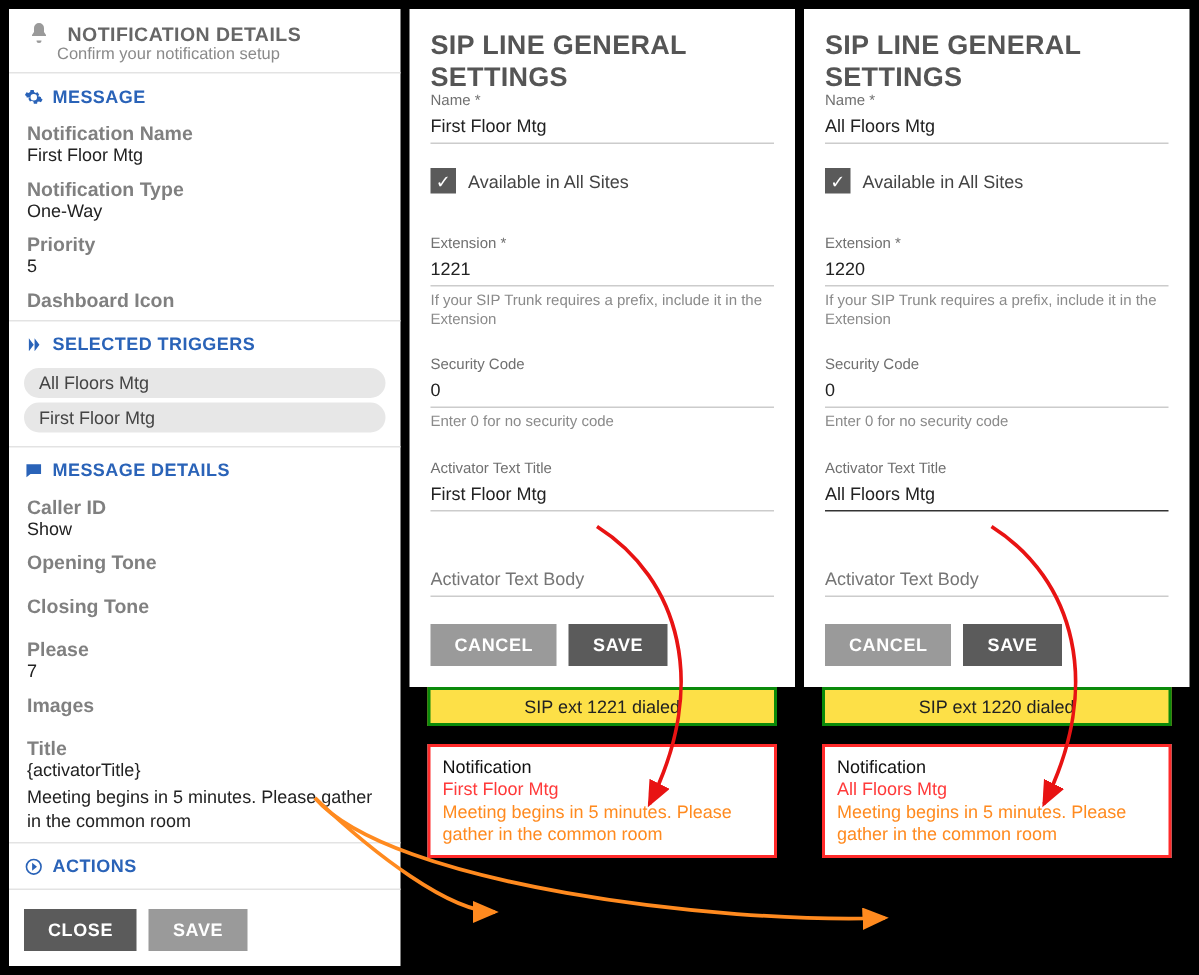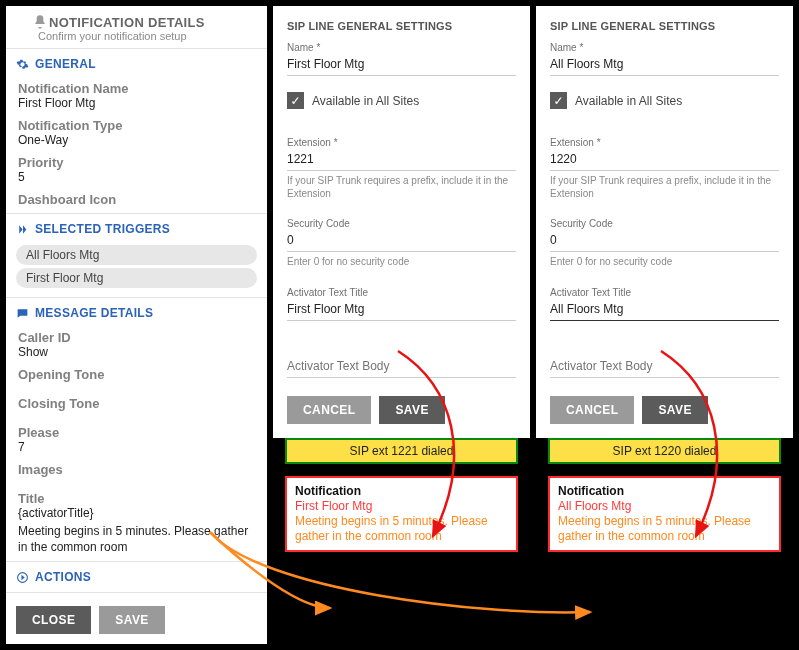--- a/index.html
+++ b/index.html
@@ -1,51 +1,51 @@
 <!DOCTYPE html>
 <html><head>
 <meta charset="utf-8">
 <style>
   *{box-sizing:border-box;margin:0;padding:0;font-family:"Segoe UI",Arial,sans-serif;font-size:12px}
   body{background:#000;width:799px;height:650px;overflow:hidden}
   .wrap{display:flex;gap:6px;padding:6px;height:100%}
   .panel-left{width:264px;background:#fff;display:flex;flex-direction:column}
-  .pl-head{display:flex;align-items:flex-end;gap:1px;padding:8px 10px 6px 26px}
+  .pl-head{display:flex;align-items:flex-end;gap:11px;padding:8px 10px 6px 12px}
   .bell{width:16px;height:16px;color:#888}
   .pl-head h1{font-size:13px;font-weight:700;color:#666;letter-spacing:.3px}
   .pl-sub{font-size:11px;color:#8a8a8a;padding:0 10px 4px 32px;margin-top:-6px}
   hr.thin{border:0;border-top:1px solid #e3e3e3;margin:2px 0}
   .sec-h{display:flex;align-items:center;gap:6px;padding:6px 10px;color:#2a63b8;font-weight:700;font-size:12px;letter-spacing:.3px}
   .sec-h svg{width:13px;height:13px}
   .fld-lbl{display:block;color:#808080;font-size:13px;font-weight:600;padding:4px 12px 0 12px}
   .fld-val{display:block;color:#222;font-size:12px;padding:0 12px 4px 12px}
   .trigger-item{background:#e7e7e7;border-radius:10px;margin:3px 10px;padding:3px 10px;color:#444;font-size:12px}
   .scroll{flex:1;overflow-y:auto}
   .btn-row{display:flex;gap:8px;padding:10px}
   .btn{border:none;padding:7px 16px;font-weight:700;font-size:12px;color:#fff;cursor:pointer;letter-spacing:.4px}
   .btn-dark{background:#5b5b5b}
   .btn-mid{background:#9a9a9a}
   .panel-sip{width:257px;background:#fff;display:flex;flex-direction:column;position:relative}
   .sip-inner{padding:14px 14px 0 14px;flex:1;display:flex;flex-direction:column}
-  .sip-title{font-size:11px;font-weight:700;color:#555;letter-spacing:.2px;margin-bottom:10px}
+  .sip-title{font-size:18px;font-weight:700;color:#555;letter-spacing:.2px;margin-bottom:0}
   .f-lbl{font-size:10px;color:#707070;margin-bottom:2px}
   .f-inp{width:100%;border:none;border-bottom:1px solid #ccc;padding:2px 0 4px 0;font-size:12px;color:#222;outline:none;background:transparent}
   .f-inp.active{border-bottom:1px solid #333}
   .f-help{font-size:10px;color:#8a8a8a;margin-top:4px;line-height:1.25}
   .gap{height:18px}
   .gap-sm{height:10px}
   .chk-row{display:flex;align-items:center;gap:8px;margin:6px 0 10px 0}
   .chk{width:17px;height:17px;background:#5a5a5a;display:flex;align-items:center;justify-content:center;color:#fff;font-size:12px}
   .chk-lbl{color:#444;font-size:12px}
   .sip-act{display:flex;gap:8px;padding:0 0 14px 0;margin-top:auto}
   .placeholder{color:#b0b0b0}
   .below{width:257px;display:flex;flex-direction:column;gap:12px}
   .ext-box{border:2px solid #0a8a0a;background:#fde047;text-align:center;padding:4px 0;font-size:12px;color:#222;margin:0 12px}
   .notif-box{border:2px solid #ff2a2a;background:#fff;margin:0 12px;padding:6px 8px;font-size:11px;line-height:1.25}
-  .notif-box .t{font-weight:700;color:#111;font-size:12px}
+  .notif-box .t{font-weight:400;color:#111;font-size:12px}
   .notif-box .a{color:#ff3a3a}
   .notif-box .b{color:#ff8a1f}
   .stack{display:flex;flex-direction:column;width:257px}
   svg.arrow{position:absolute;pointer-events:none}
 </style>
 </head>
 <body>
 
 <div class="wrap">
 
@@ -59,21 +59,21 @@
       <h1>NOTIFICATION DETAILS</h1>
     </div>
     <div class="pl-sub">Confirm your notification setup</div>
     <hr class="thin">
 
     <div class="scroll">
       <div class="sec-h">
         <svg viewBox="0 0 24 24" fill="#2a63b8">
             <path d="M12 8a4 4 0 1 0 0 8 4 4 0 0 0 0-8zm9 4a7 7 0 0 1-.1 1.2l2 1.6-2 3.4-2.4-.9a7 7 0 0 1-2 .1l-.4 2.6h-4l-.4-2.6a7 7 0 0 1-2-1.1l-2.4.9-2-3.4 2-1.6A7 7 0 0 1 3 12a7 7 0 0 1 .1-1.2l-2-1.6 2-3.4 2.4.9a7 7 0 0 1 2-1.1L8 3h4l.4 2.6a7 7 0 0 1 2 1.1l2.4-.9 2 3.4-2 1.6A7 7 0 0 1 21 12z"></path>
           </svg>
-        <span>GENERAL</span>
+        <span>MESSAGE</span>
       </div>
       <span class="fld-lbl">Notification Name</span>
       <span class="fld-val">First Floor Mtg</span>
       <span class="fld-lbl">Notification Type</span>
       <span class="fld-val">One-Way</span>
       <span class="fld-lbl">Priority</span>
       <span class="fld-val">5</span>
       <span class="fld-lbl">Dashboard Icon</span>
       <div style="height:4px"></div>
       <hr class="thin">

